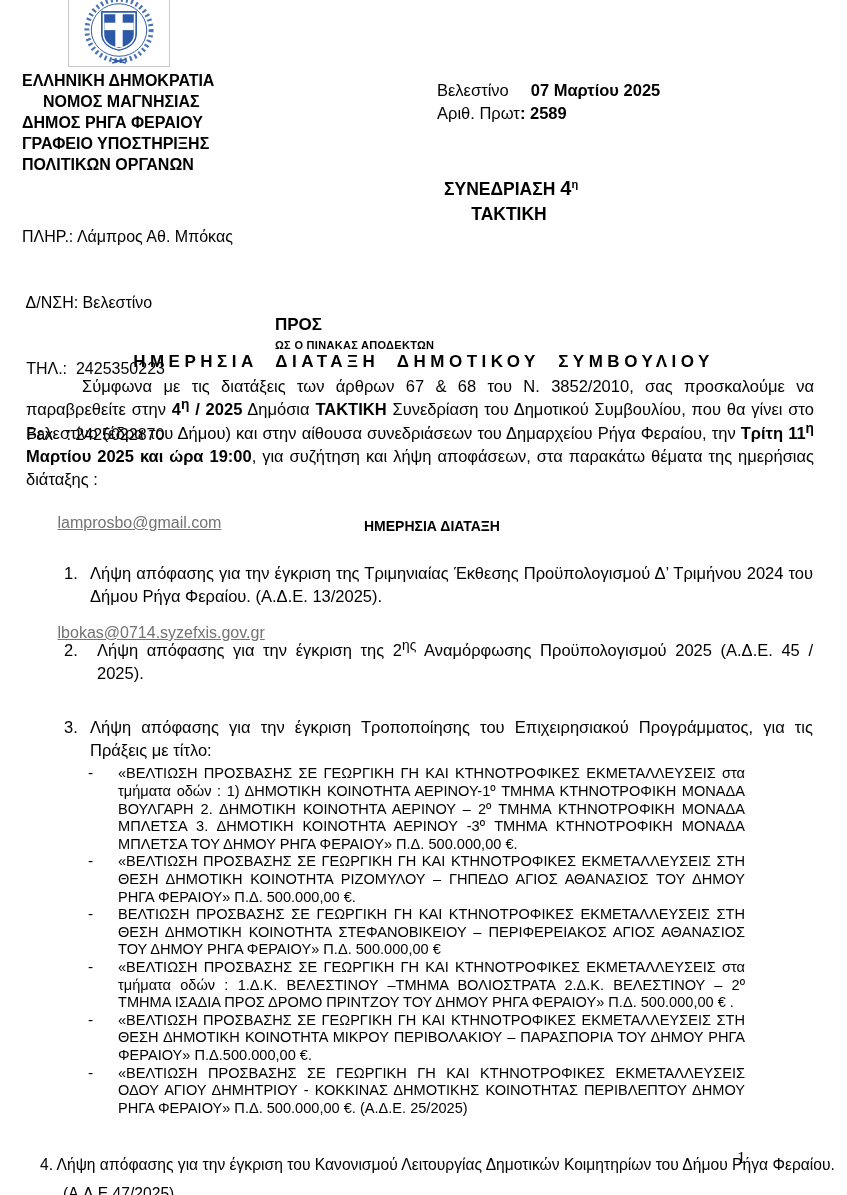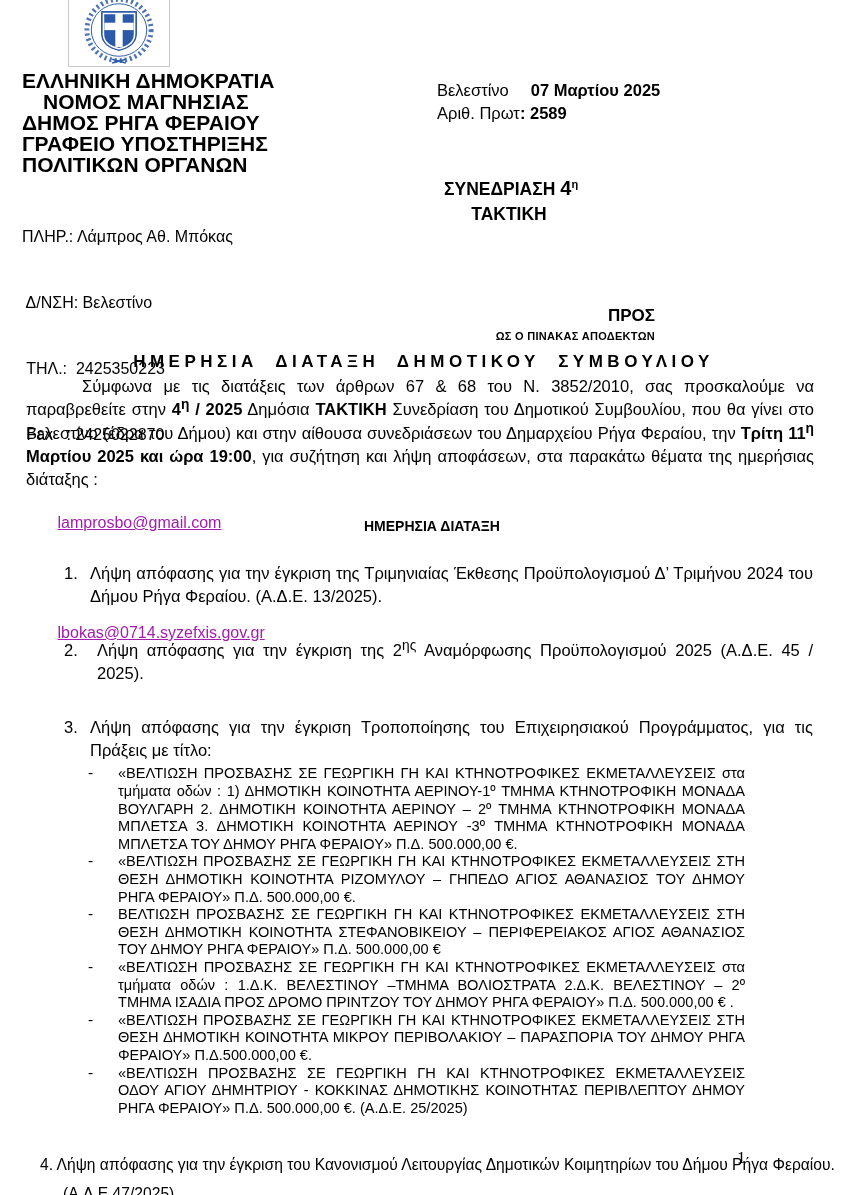--- a/index.html
+++ b/index.html
@@ -15,34 +15,34 @@
   .logo{
     position:absolute;left:68px;top:-6px;
     width:102px;height:73px;
     border:1px solid #c9c9c9;
     box-sizing:border-box;
     background:#fff;
   }
   .logo svg{display:block;width:100%;height:100%;}
   
   .hdr-left{position:absolute;left:22px;top:70px;width:260px;}
-  .org-line{font-weight:bold;font-size:21px;line-height:21px;white-space:pre;}
+  .org-line{font-weight:bold;font-size:16px;line-height:21px;white-space:pre;}
   .org-line.centered{padding-left:21px;}
   .org-line.underlined{}
   .contact{margin-top:7px;font-size:16px;line-height:22px;white-space:pre;}
-  .contact .email a{color:#a21caf;text-decoration:underline;}
+  .contact .email a{color:#737373;text-decoration:underline;}
   
   .hdr-date{position:absolute;left:437px;top:79px;font-size:16.5px;line-height:23px;}
   .hdr-date b{font-weight:bold;}
   .sp4{display:inline-block;width:22px;}
   .session{position:absolute;left:444px;top:176px;width:150px;font-weight:bold;font-size:17.5px;line-height:25px;}
   .session .snum{font-size:20px;}
   .session sup{font-size:11px;}
   .session .s2{text-align:center;width:130px;}
-  .pros{position:absolute;left:275px;top:306px;width:380px;text-align:right;font-weight:bold;}
+  .pros{position:absolute;left:275px;top:315px;width:380px;text-align:left;font-weight:bold;}
   .pros .p1{font-size:17px;line-height:20px;}
   .pros .p2{font-size:11px;line-height:20px;letter-spacing:.3px;}
   
   .main{position:absolute;left:0;top:352px;width:847px;}
   .title{
     text-align:center;font-weight:bold;font-size:17px;
     letter-spacing:4.5px;word-spacing:9px;line-height:20px;
   }
   .intro{
     margin:3px 33px 0 26px;

